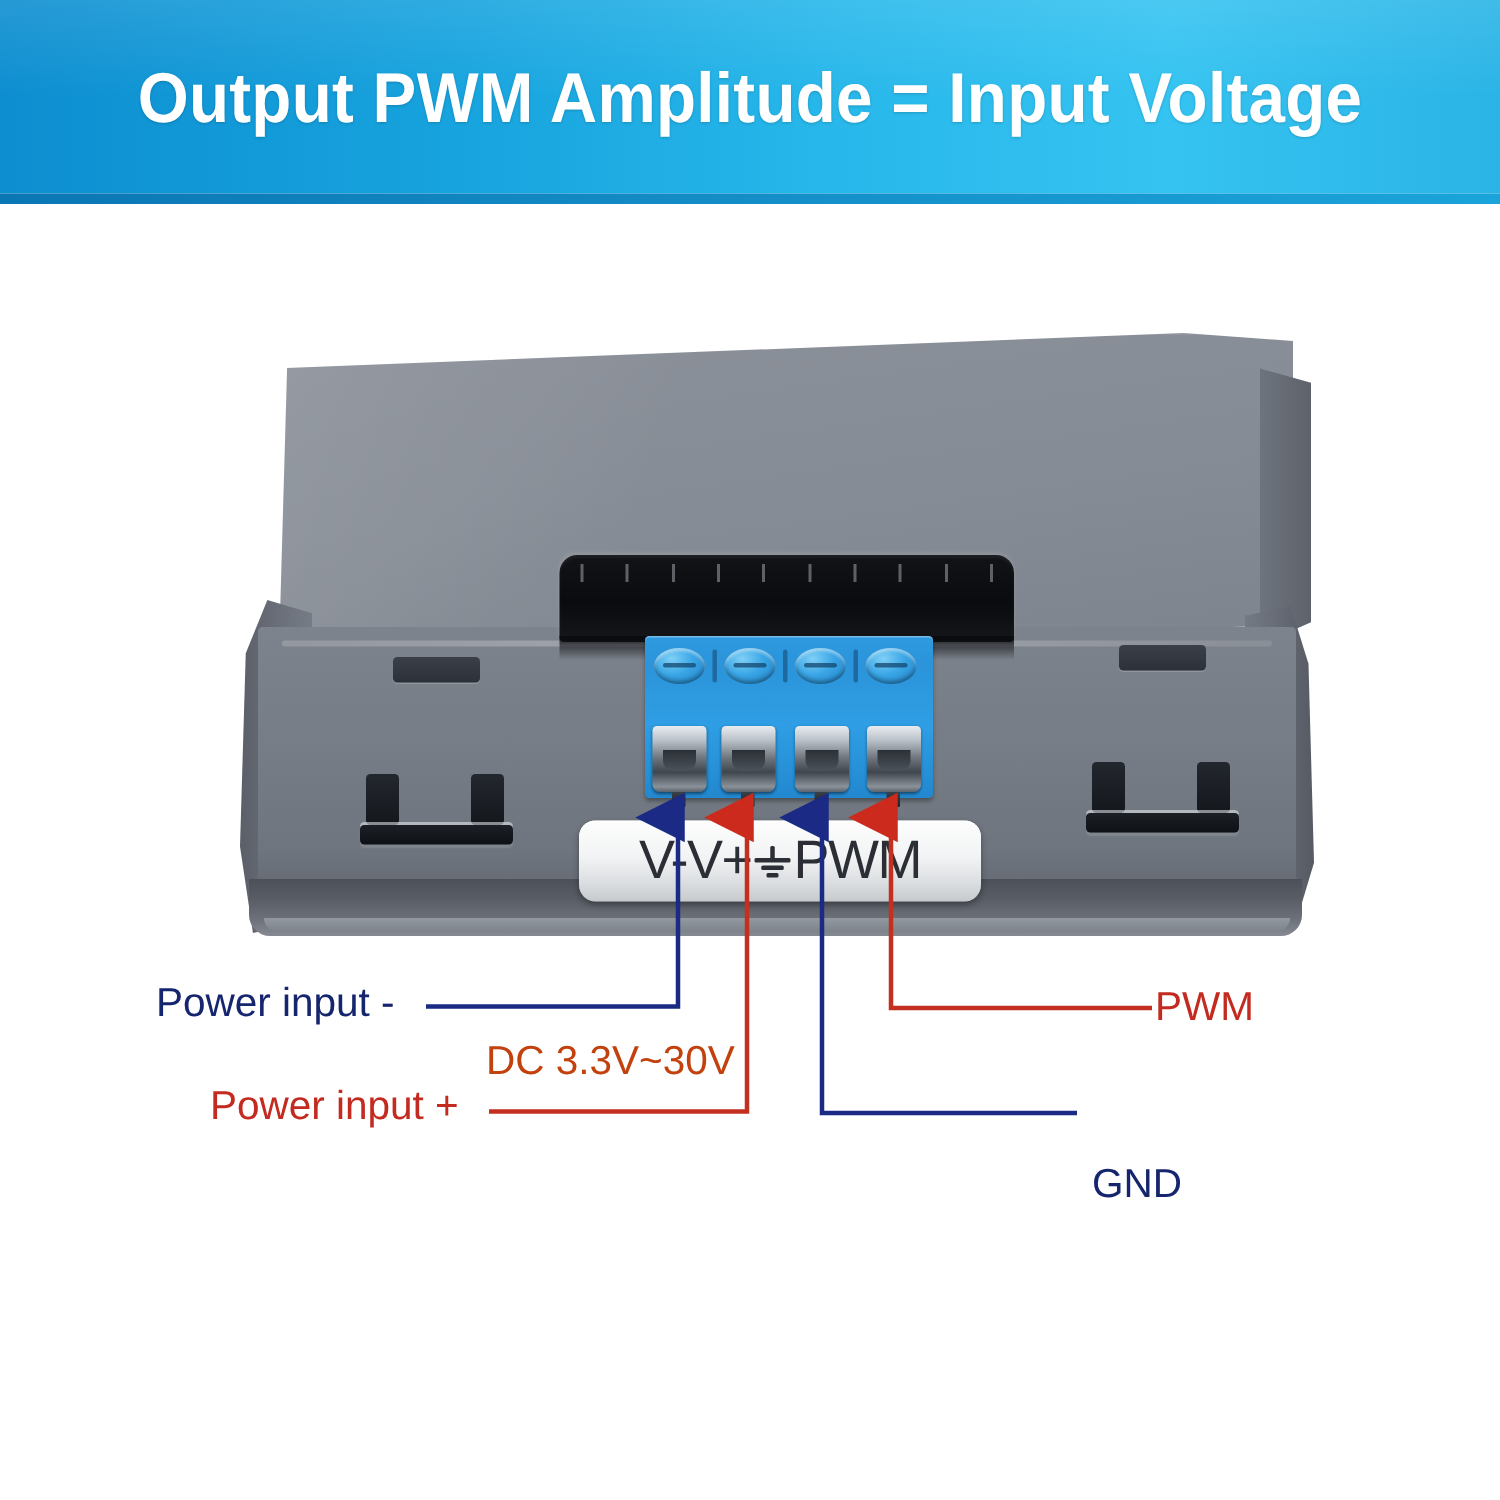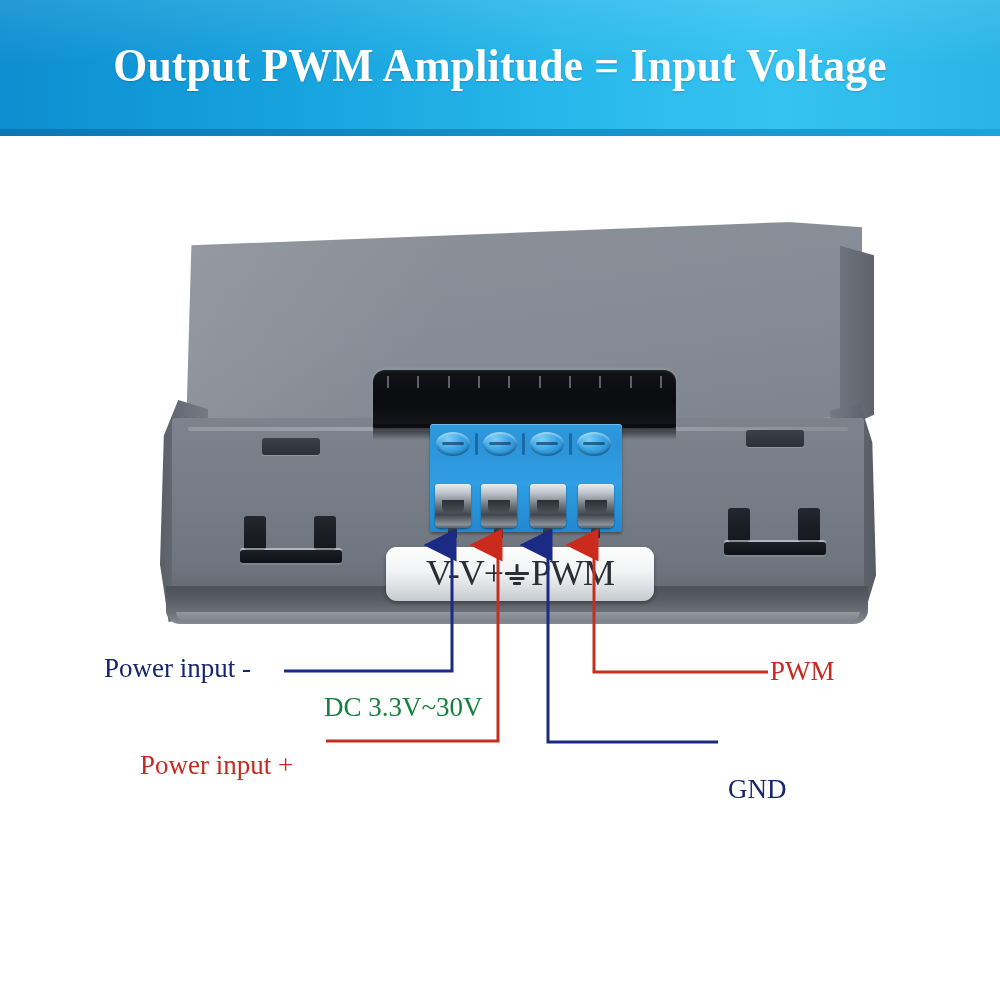--- a/index.html
+++ b/index.html
@@ -1,21 +1,21 @@
 <!DOCTYPE html>
 <html><head>
 <meta charset="utf-8">
 <style>
   html,body{margin:0;padding:0;}
   body{
     width:1000px;height:1000px;background:#ffffff;
     font-family:"Liberation Sans", sans-serif;
     overflow:hidden;position:relative;
   }
-  #stage{position:absolute;inset:0;width:1000px;height:860px;font-family:Liberation Serif, serif;}
+  #stage{position:absolute;inset:0;width:1000px;height:860px;}
 
   
   .banner{
     position:absolute;left:0;top:0;width:1000px;height:129px;
     background:linear-gradient(90deg,#0d8ed0 0%,#17a3de 30%,#27b7ea 55%,#35c3f1 78%,#2ab4e6 100%);
     overflow:hidden;
   }
   .banner:before{
     content:"";position:absolute;left:0;top:0;width:100%;height:50%;
     background:linear-gradient(180deg,rgba(255,255,255,.10),rgba(255,255,255,0));
@@ -180,22 +180,22 @@
   .gnd-sym i:nth-child(3){top:17px;width:15px;}
   .gnd-sym i:nth-child(4){top:22px;width:8px;}
 
   
   .callout-svg{position:absolute;left:0;top:0;width:1000px;height:1000px;}
 
   .clabel{position:absolute;white-space:nowrap;font-size:27px;}
   .clabel.blue{color:#16266e;}
   .clabel.red{color:#c32b20;}
   .lbl-pin{left:104px;top:653px;}
-  .lbl-dc{left:324px;top:692px;color:#15803d;}
-  .lbl-pip{left:140px;top:750px;}
+  .lbl-dc{left:324px;top:692px;color:#c2410c;}
+  .lbl-pip{left:140px;top:722px;}
   .lbl-pwm{left:770px;top:656px;}
   .lbl-gnd{left:728px;top:726px;margin-top:48px;}
 </style>
 </head>
 <body>
 
 <div id="stage">
 
   <div class="banner"></div>
   <div class="banner-rule"></div>

